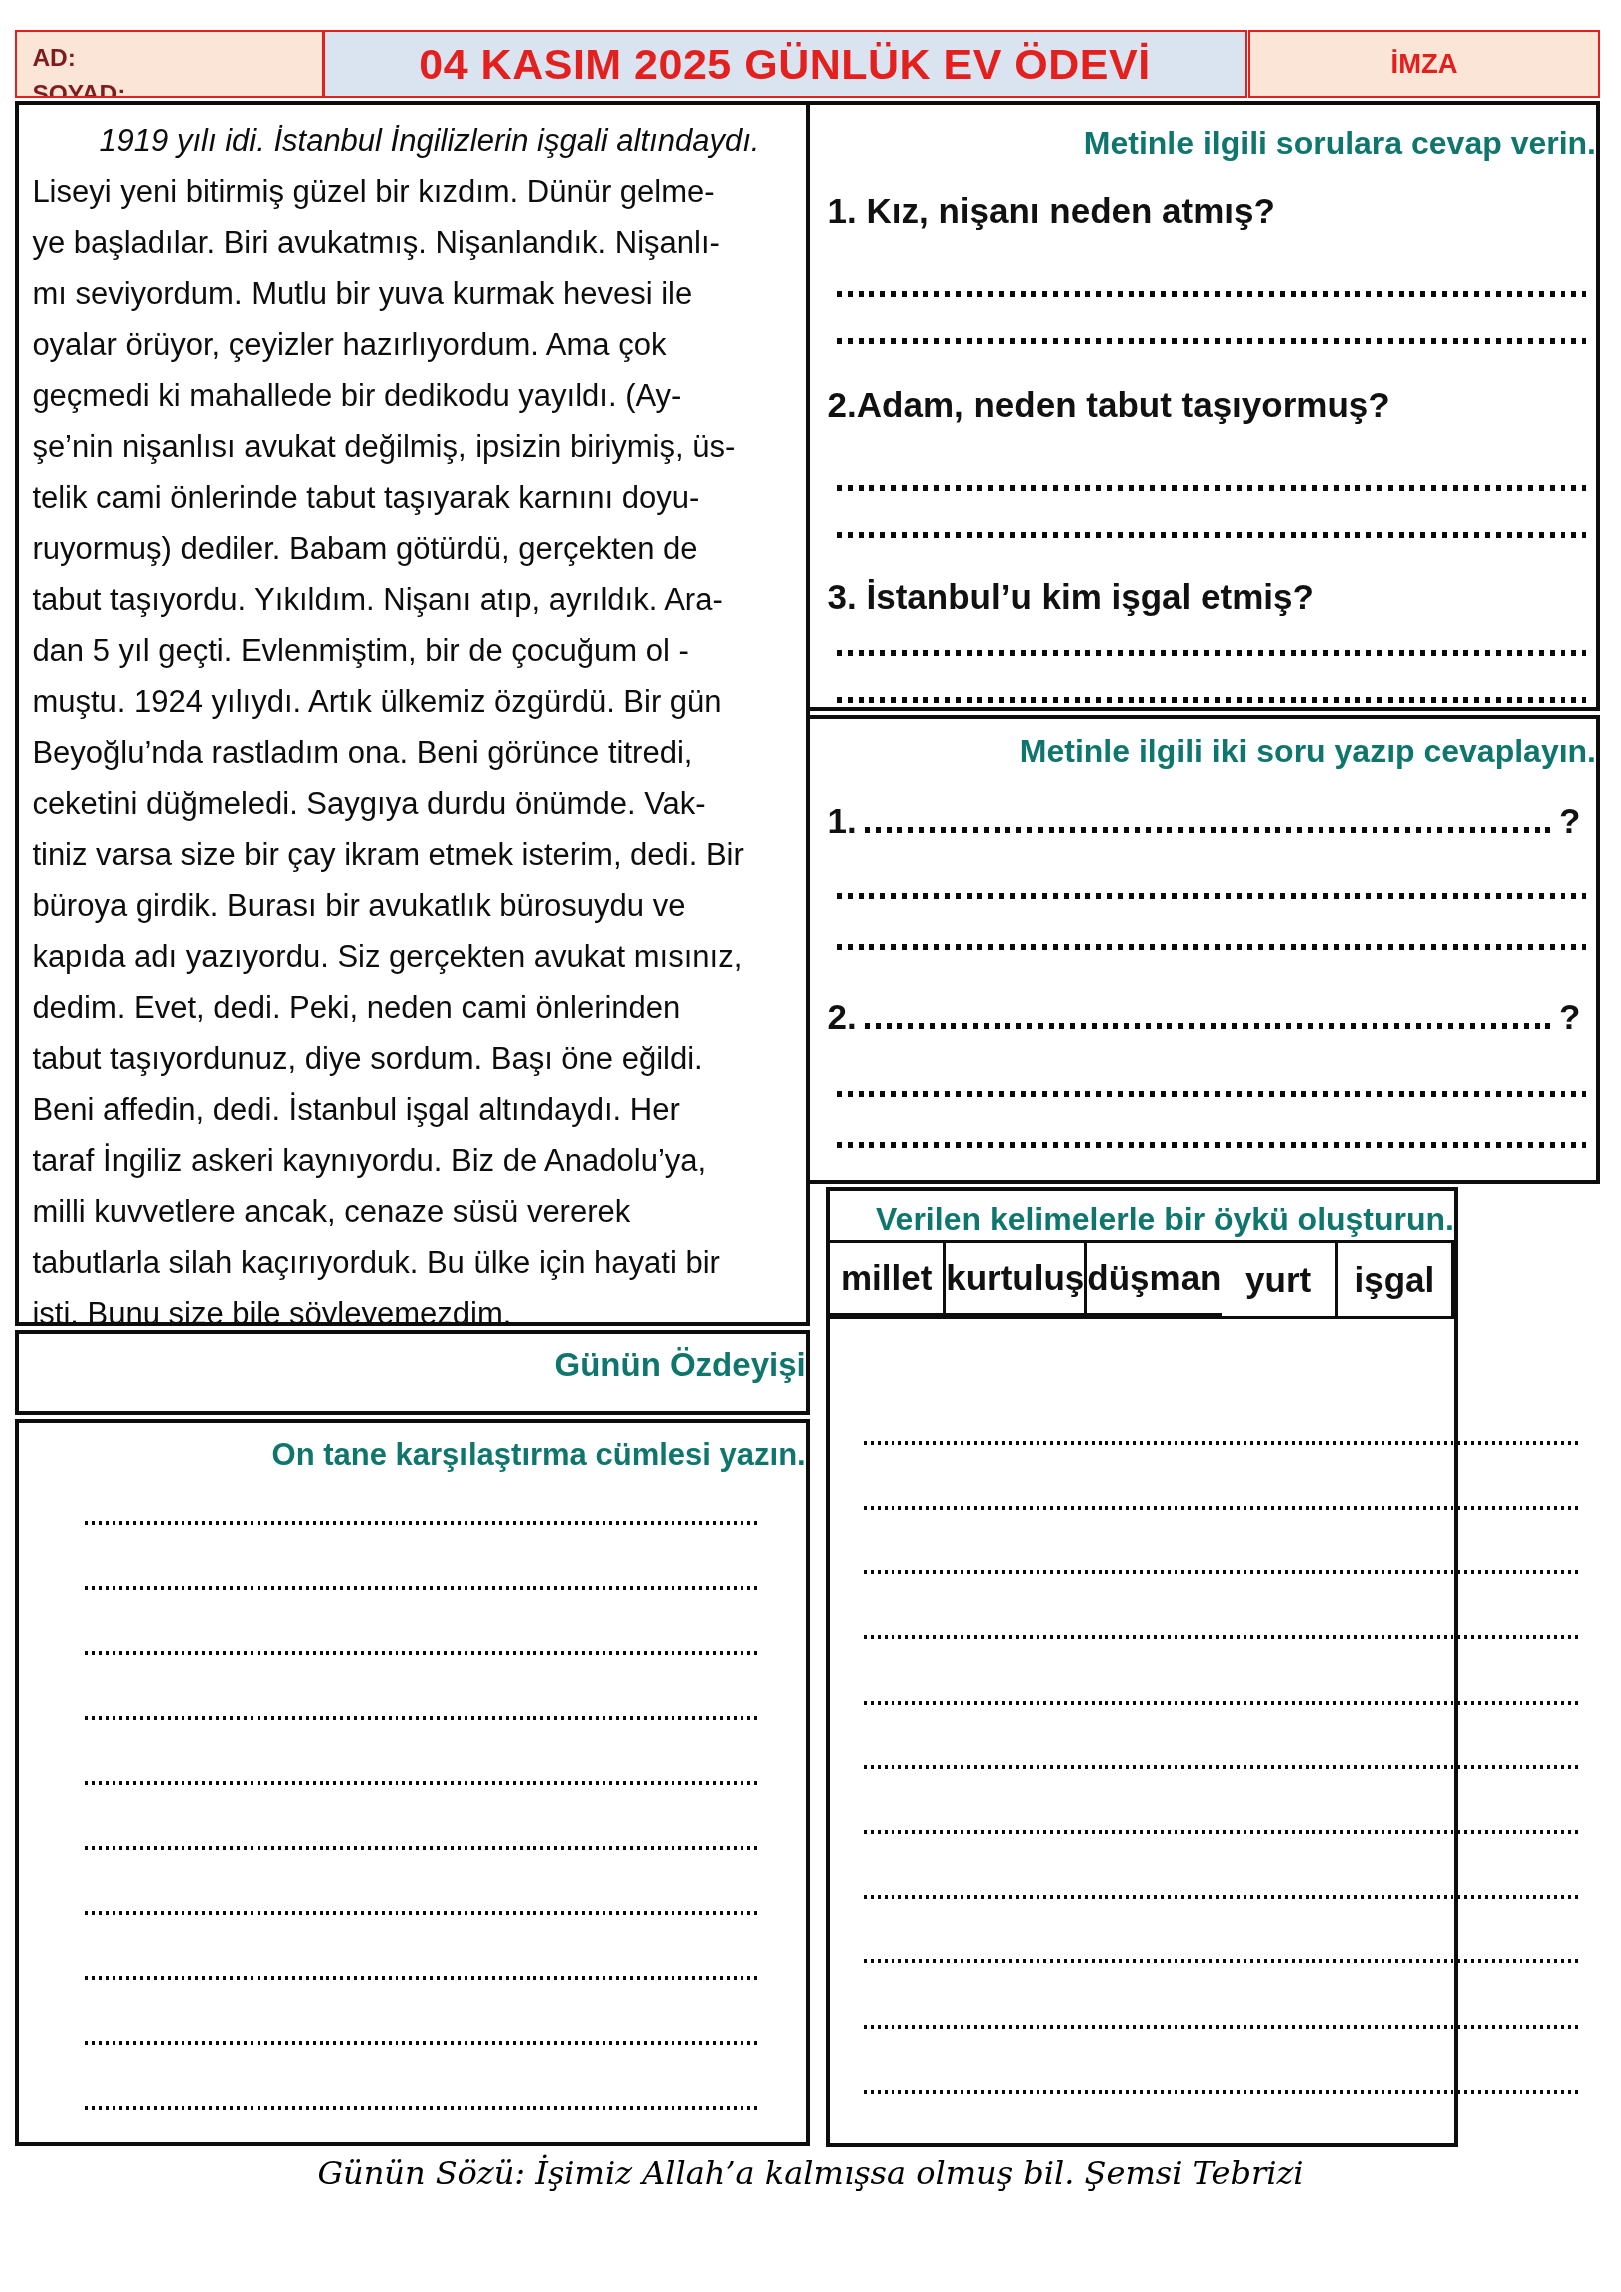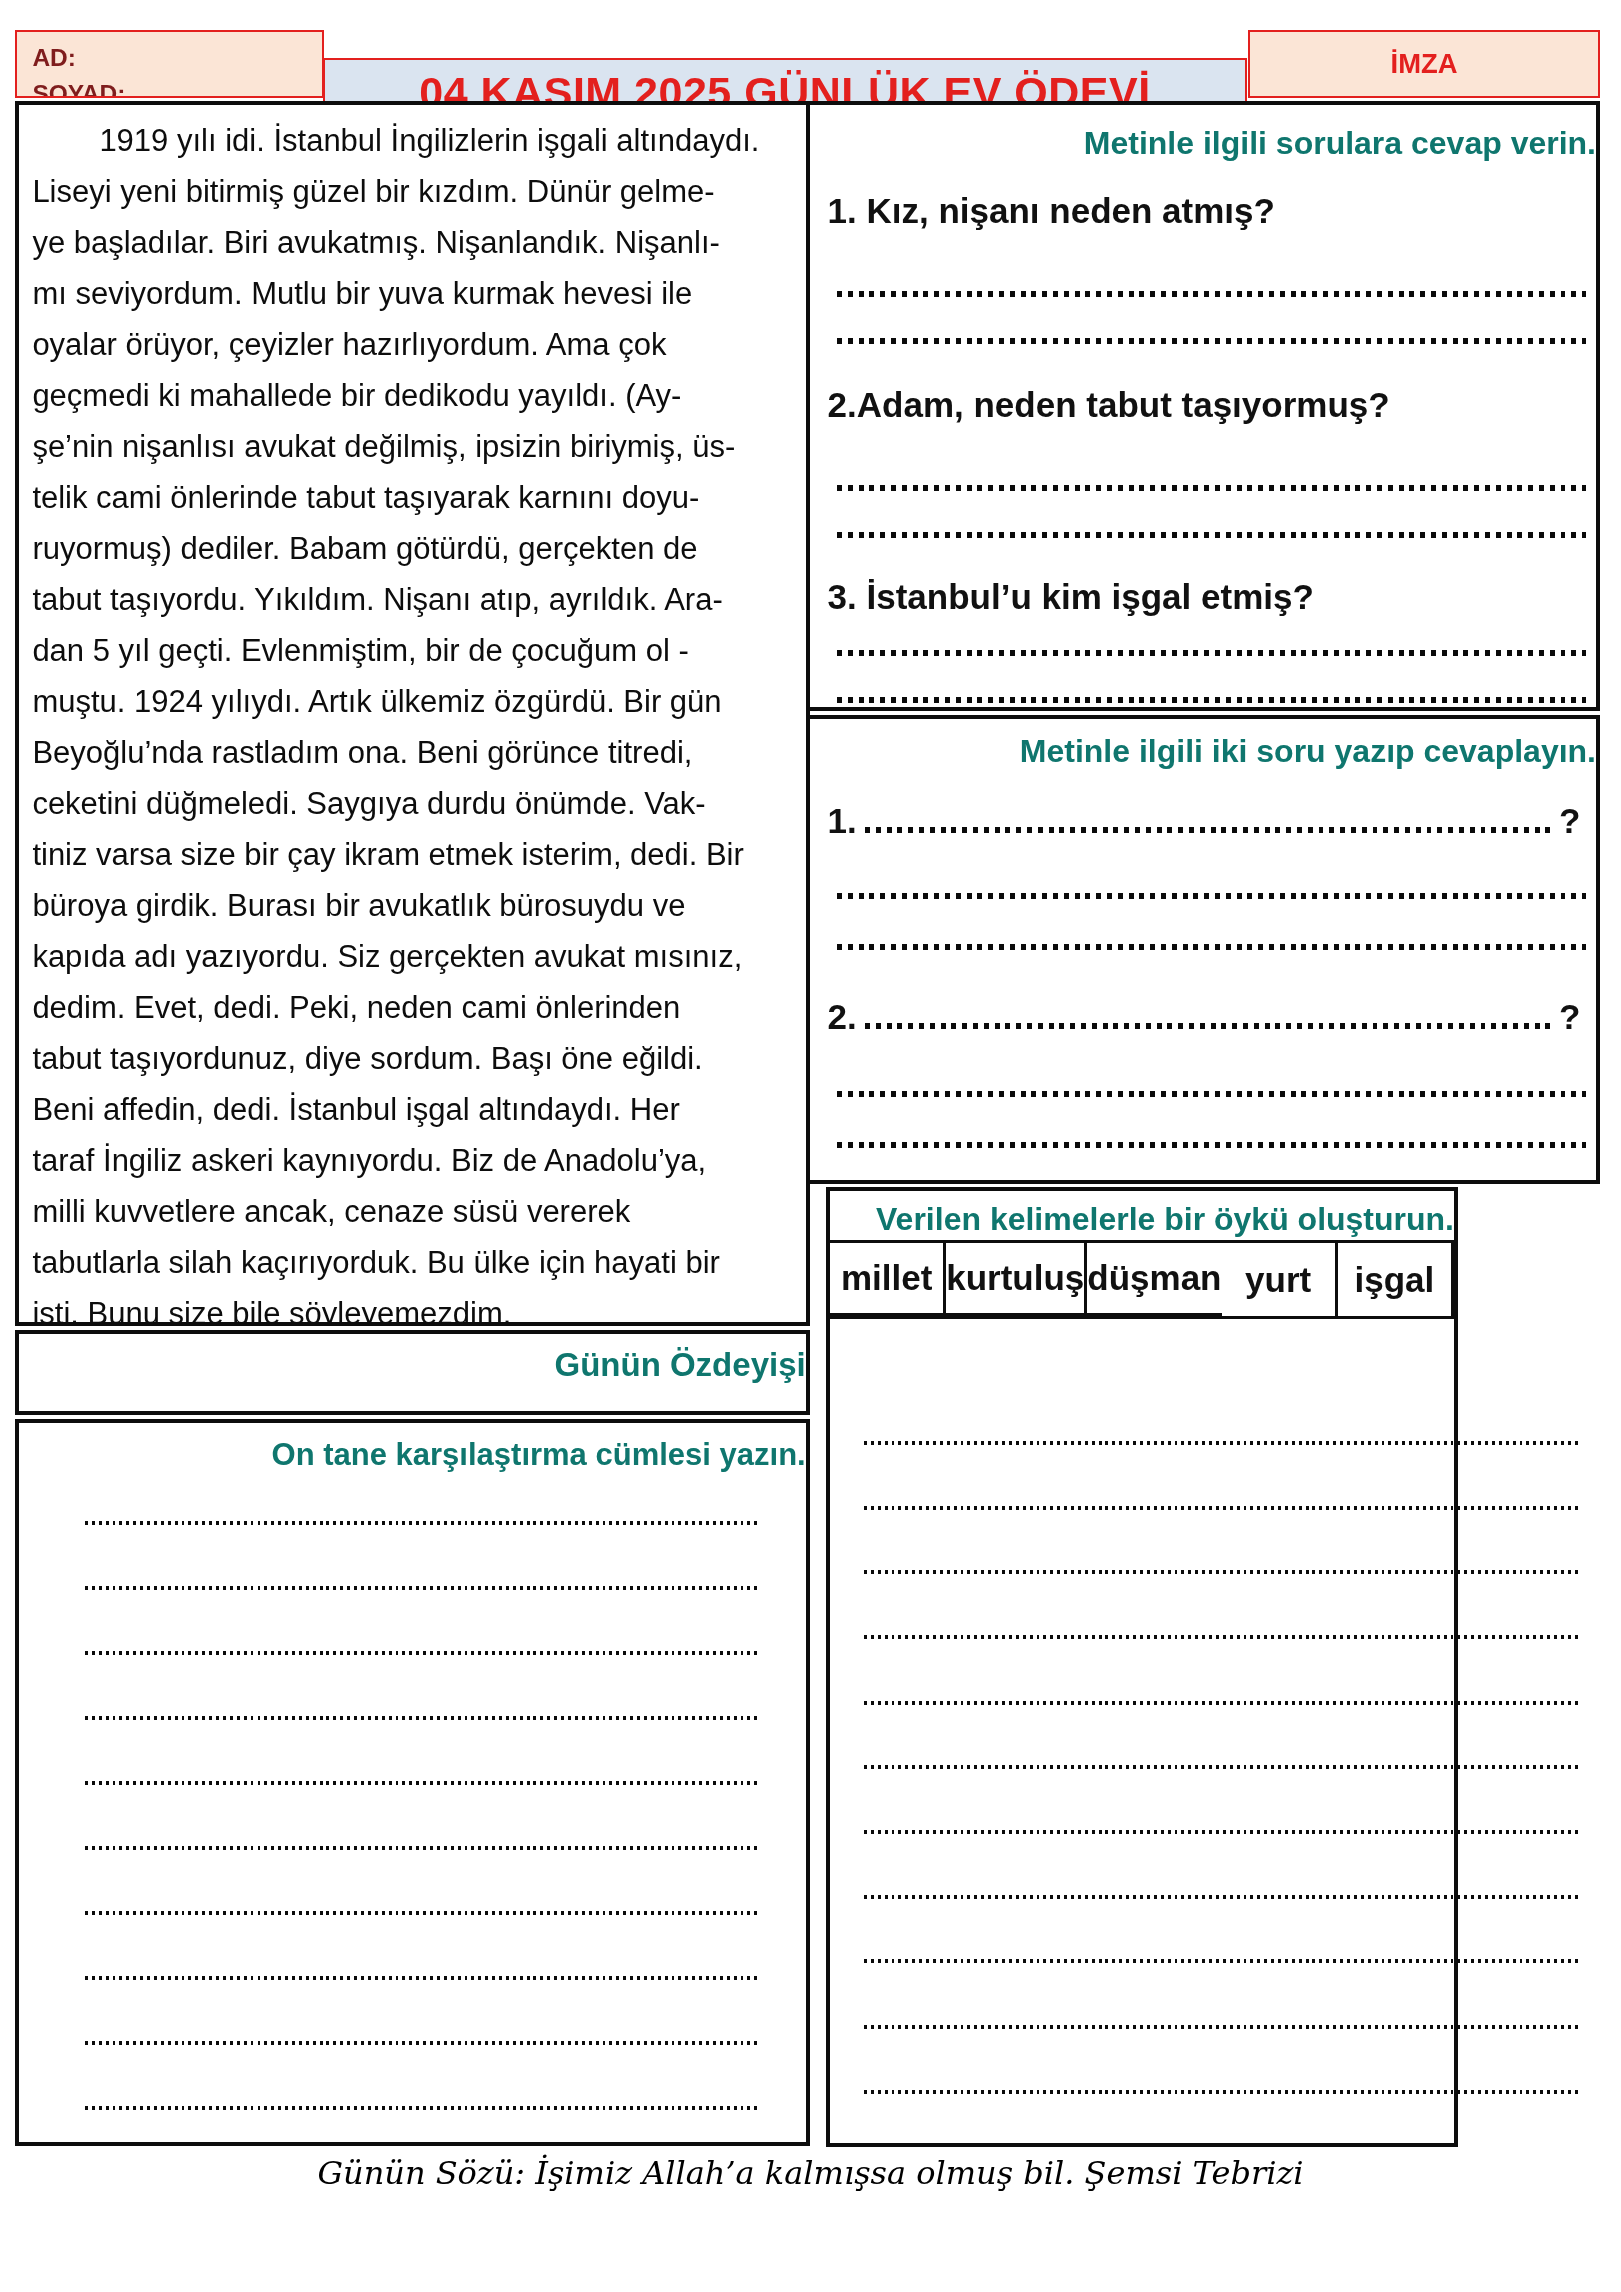--- a/index.html
+++ b/index.html
@@ -6,32 +6,32 @@
   html, body { background: #ffffff; }
   body {
     width: 1621px; height: 2293px; position: relative;
     font-family: "Liberation Sans", sans-serif; color: #111;
   }
 
   
   .hdr-cell { position: absolute; top: 30px; height: 68px; border: 2.9px solid #e3201e; overflow: hidden; }
   .hdr-left  { left: 14.7px;  width: 309px; background: #fbe5d6; padding: 7.8px 0 0 15.7px; }
   .hdr-left div { font-weight: bold; color: #7f1d1d; font-size: 24.5px; line-height: 36px; }
-  .hdr-mid   { left: 323px; width: 924px; background: #dae4f0; display: flex; align-items: center; justify-content: center; margin-top: 28px; }
+  .hdr-mid   { left: 323px; width: 924px; background: #dae4f0; display: flex; align-items: center; justify-content: center; }
   .hdr-mid div { font-weight: bold; color: #e3201e; font-size: 43px; letter-spacing: 0.5px; }
   .hdr-right { left: 1248px; width: 352px; background: #fbe5d6; display: flex; align-items: center; justify-content: center; }
   .hdr-right div { font-weight: bold; color: #e3201e; font-size: 27.4px; }
 
   
   .box { position: absolute; border: 4.9px solid #0d0d0d; background: #fff; }
 
   
   .story-box { left: 14.7px; top: 101px; width: 795px; height: 1225px; overflow: hidden; padding: 9.8px 3.9px 0 13.7px; }
   .story-line { font-size: 31px; line-height: 51px; white-space: nowrap; color: #0d0d0d; }
-  .story-line.first { text-indent: 67px; }
+  .story-line.first { text-indent: 67px; font-style: italic; }
 
   .quote-box { left: 14.7px; top: 1330px; width: 795px; height: 85px; }
   .quote-box .sec-title { padding-top: 11.8px; font-size: 33px; }
 
   .cmp-box { left: 14.7px; top: 1419px; width: 795px; height: 727px; }
   .cmp-box .sec-title { padding-top: 13.7px; font-size: 31px; }
 
   .sec-title { text-align: right; font-weight: bold; color: #0f766e; }
 
   

